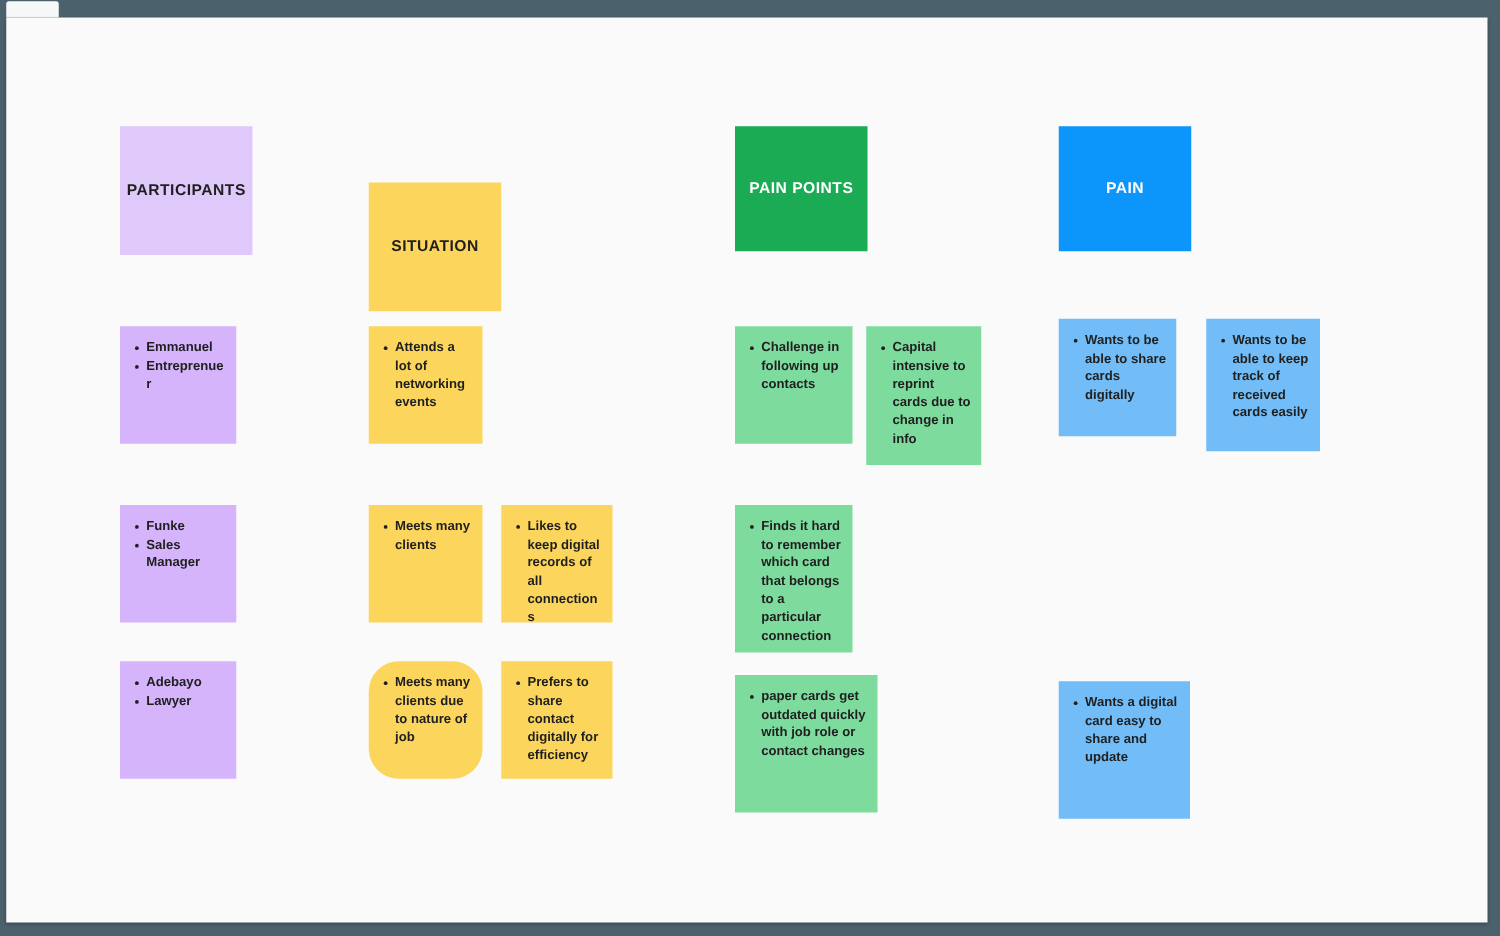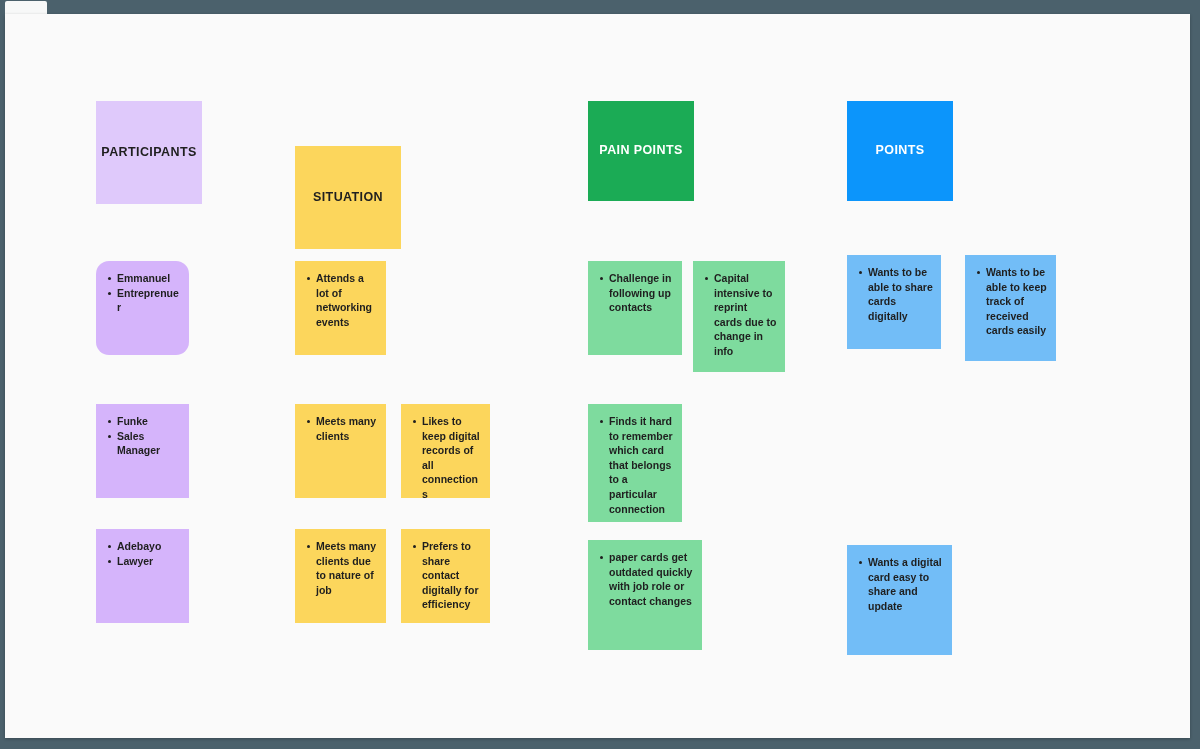--- a/index.html
+++ b/index.html
@@ -100,23 +100,23 @@
     <div class="col-header" style="left: 91px; top: 87px; width: 106px; height: 103px; background: rgb(223, 201, 251);">
       <div class="col-title" style="color: rgb(31, 31, 31);">PARTICIPANTS</div>
     </div>
     <div class="col-header" style="left: 290px; top: 84px; width: 106px; height: 103px; background: rgb(252, 214, 92); margin-top: 48px;">
       <div class="col-title" style="color: rgb(31, 31, 31);">SITUATION</div>
     </div>
     <div class="col-header" style="left: 583px; top: 87px; width: 106px; height: 100px; background: rgb(27, 171, 85);">
       <div class="col-title" style="color: rgb(255, 255, 255);">PAIN POINTS</div>
     </div>
     <div class="col-header" style="left: 842px; top: 87px; width: 106px; height: 100px; background: rgb(12, 149, 251);">
-      <div class="col-title" style="color: rgb(255, 255, 255);">POINTS</div>
+      <div class="col-title" style="color: rgb(255, 255, 255);">PAIN</div>
     </div>
-    <div class="note" style="left: 91px; top: 247px; width: 93px; height: 94px; background: rgb(213, 180, 251); border-radius: 13px;">
+    <div class="note" style="left: 91px; top: 247px; width: 93px; height: 94px; background: rgb(213, 180, 251);">
       <ul>
         <li>Emmanuel</li>
         <li>Entreprenuer</li>
       </ul>
     </div>
     <div class="note" style="left: 91px; top: 390px; width: 93px; height: 94px; background: rgb(213, 180, 251);">
       <ul>
         <li>Funke</li>
         <li>Sales Manager</li>
       </ul>
@@ -135,21 +135,21 @@
     <div class="note" style="left: 290px; top: 390px; width: 91px; height: 94px; background: rgb(252, 214, 92);">
       <ul>
         <li>Meets many clients</li>
       </ul>
     </div>
     <div class="note" style="left: 396px; top: 390px; width: 89px; height: 94px; background: rgb(252, 214, 92);">
       <ul>
         <li>Likes to keep digital records of all connections</li>
       </ul>
     </div>
-    <div class="note" style="left: 290px; top: 515px; width: 91px; height: 94px; background: rgb(252, 214, 92);">
+    <div class="note" style="left: 290px; top: 515px; width: 91px; height: 94px; background: rgb(252, 214, 92); border-radius: 24px;">
       <ul>
         <li>Meets many clients due to nature of job</li>
       </ul>
     </div>
     <div class="note" style="left: 396px; top: 515px; width: 89px; height: 94px; background: rgb(252, 214, 92);">
       <ul>
         <li>Prefers to share contact digitally for efficiency</li>
       </ul>
     </div>
     <div class="note" style="left: 583px; top: 247px; width: 94px; height: 94px; background: rgb(126, 219, 158);">

